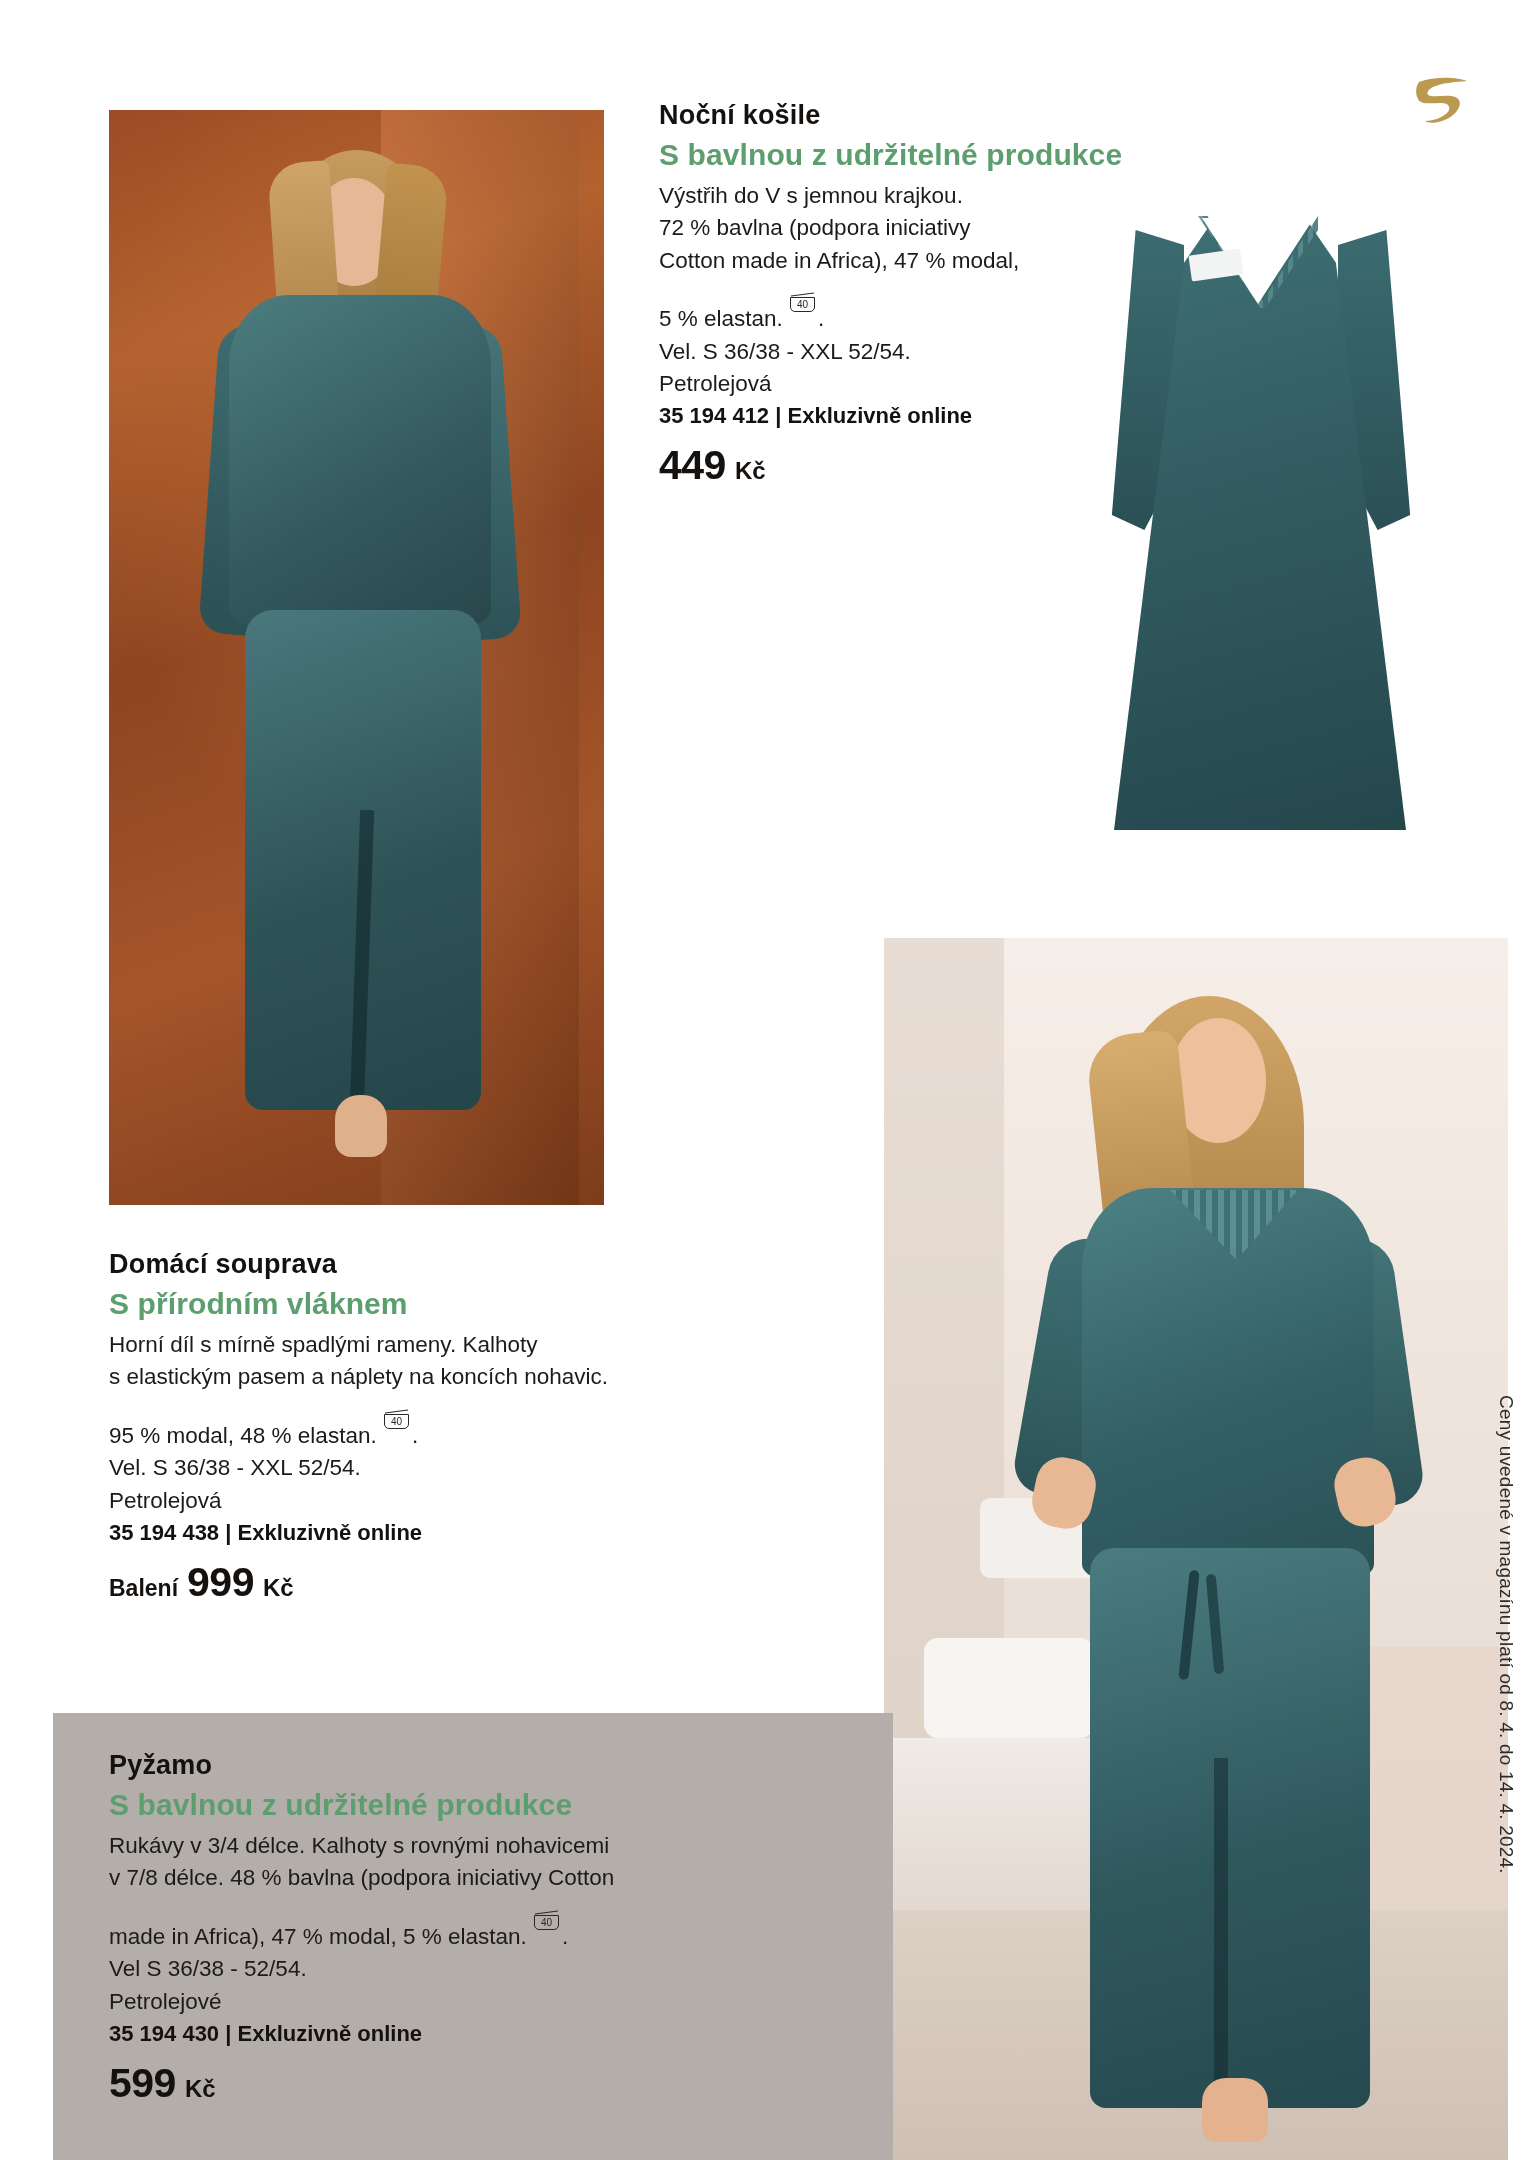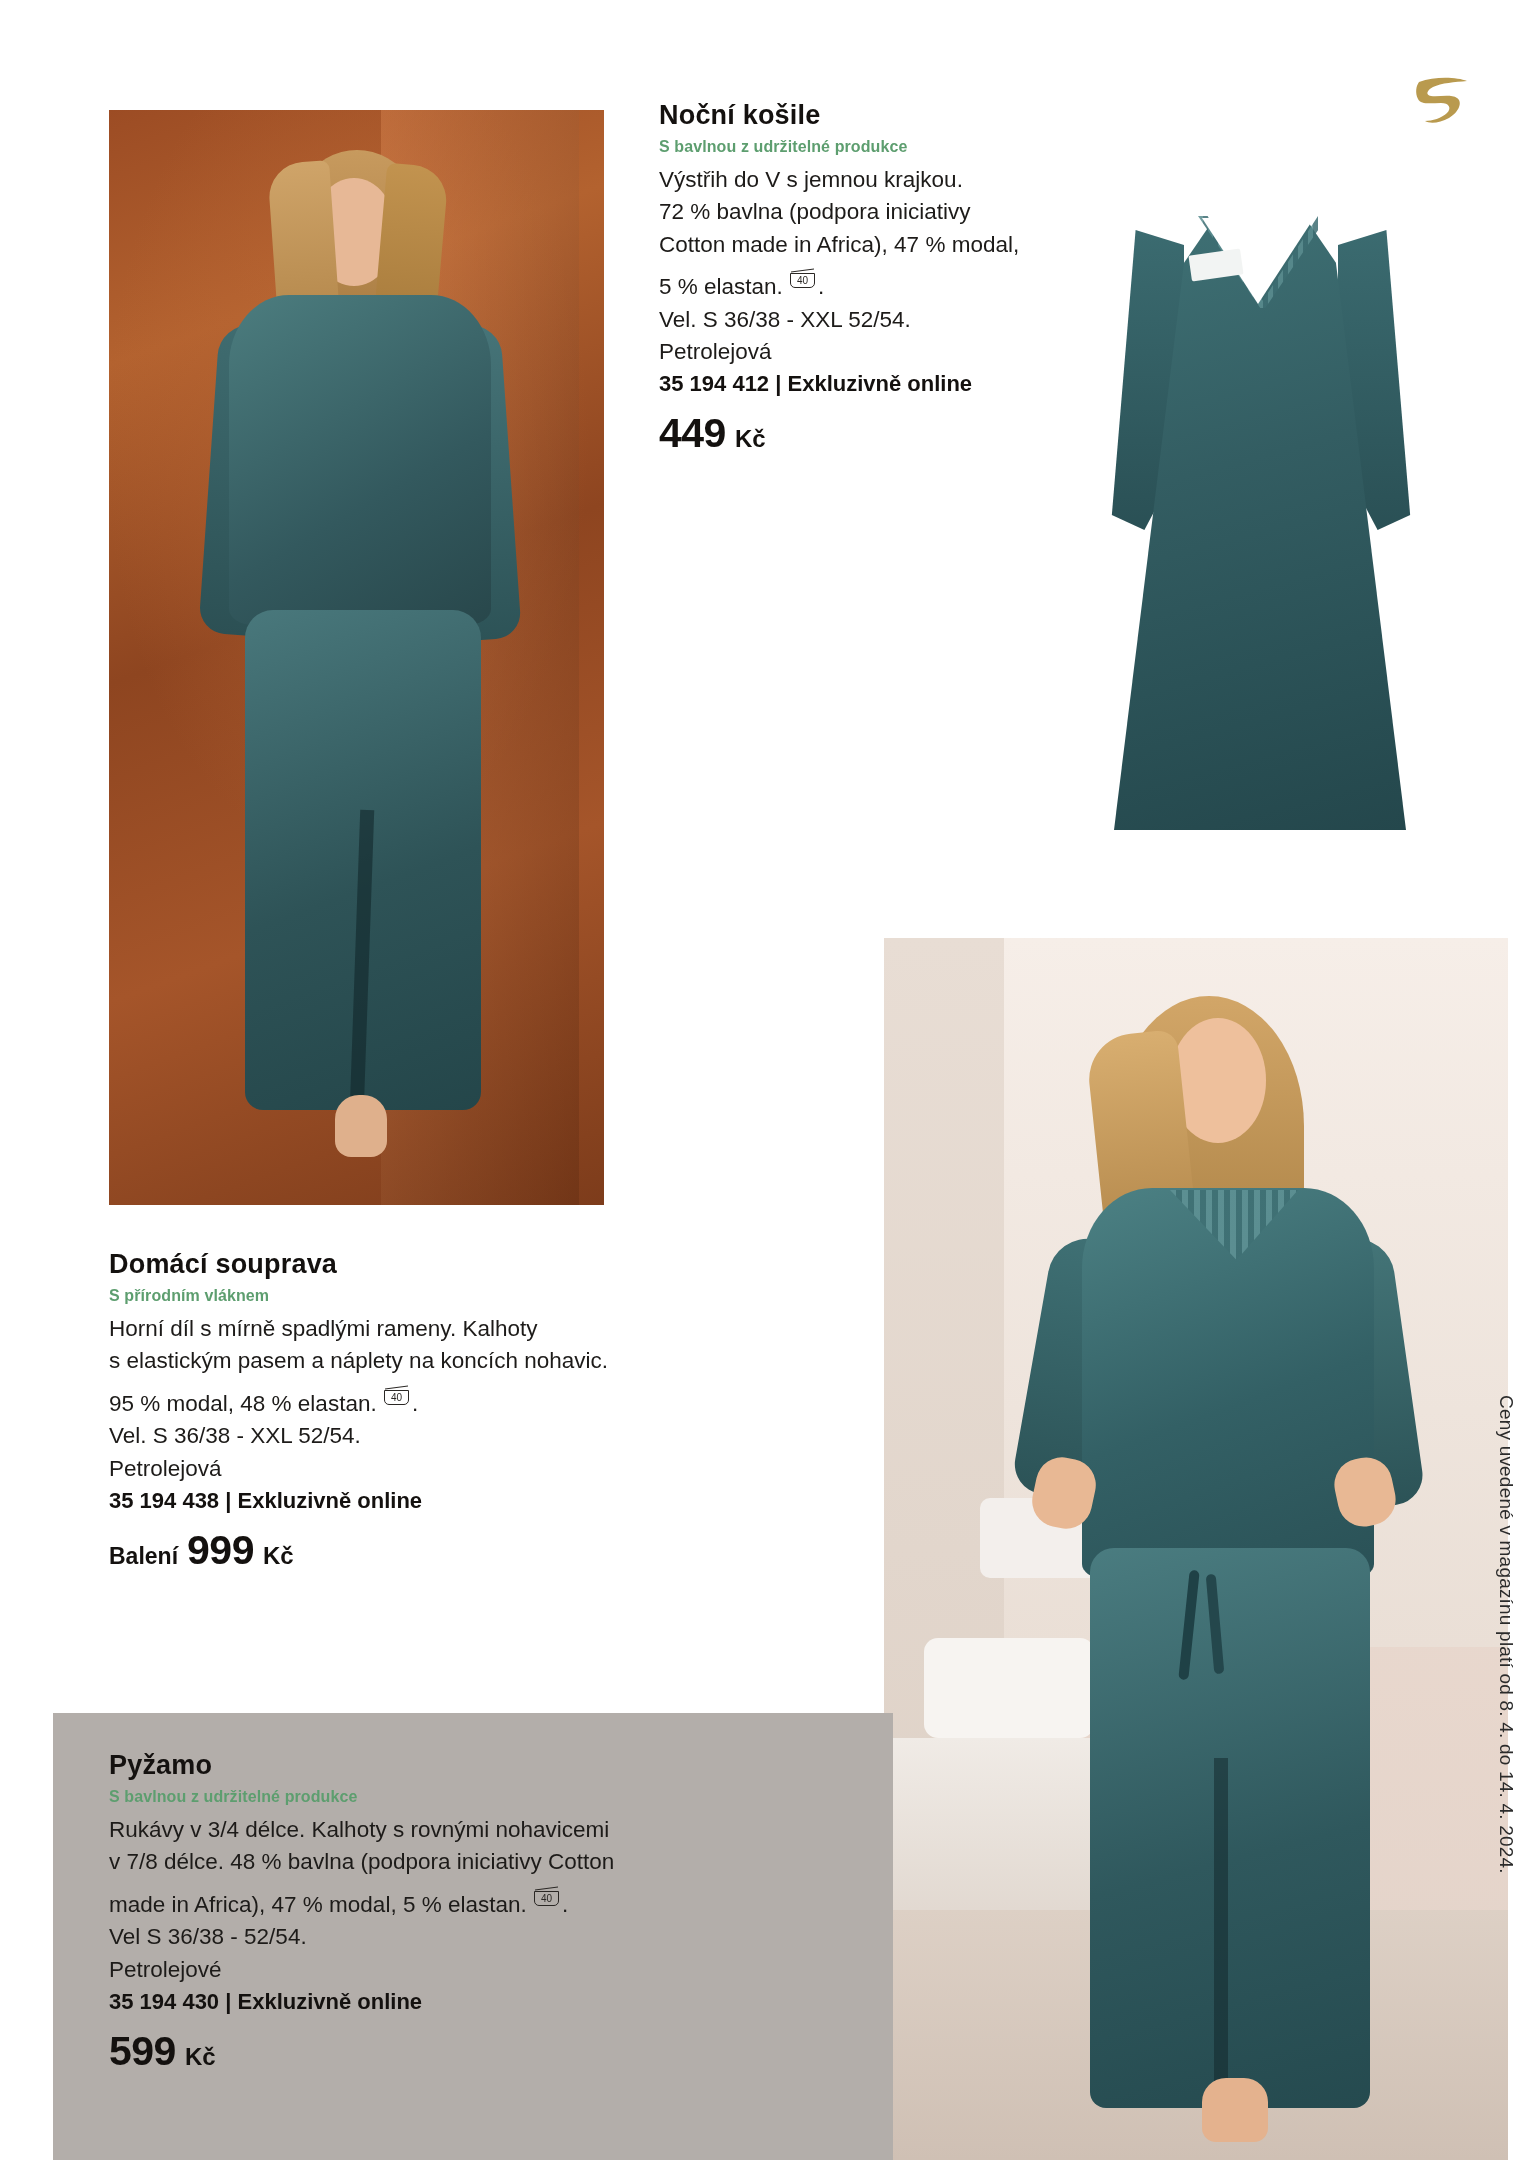--- a/index.html
+++ b/index.html
@@ -16,21 +16,21 @@
     color: #1a1a1a;
   }
   .prod-title {
     font-size: 27px;
     font-weight: bold;
     letter-spacing: 0.2px;
     margin: 0 0 7px 0;
     color: #14110f;
   }
   .prod-sub {
-    font-size: 16px;
+    font-size: 30px;
     font-weight: bold;
     color: #5d9e6f;
     margin: 0 0 8px 0;
     letter-spacing: 0.1px;
   }
   .prod-desc {
     font-size: 22.5px;
     line-height: 1.44;
     color: #1d1b19;
     margin: 0;
@@ -64,21 +64,21 @@
     color: #14110f;
   }
 
   
   .wash-symbol {
     display: inline-block;
     width: 27px;
     height: 21px;
     position: relative;
     vertical-align: -4px;
-    margin: 8px 1px;
+    margin: 16px 1px;
   }
   .wash-symbol .tub {
     position: absolute;
     left: 0; top: 4px;
     width: 25px; height: 15px;
     border: 1.6px solid #2a2724;
     border-radius: 0 0 5px 5px;
     box-sizing: border-box;
   }
   .wash-symbol .lid {

